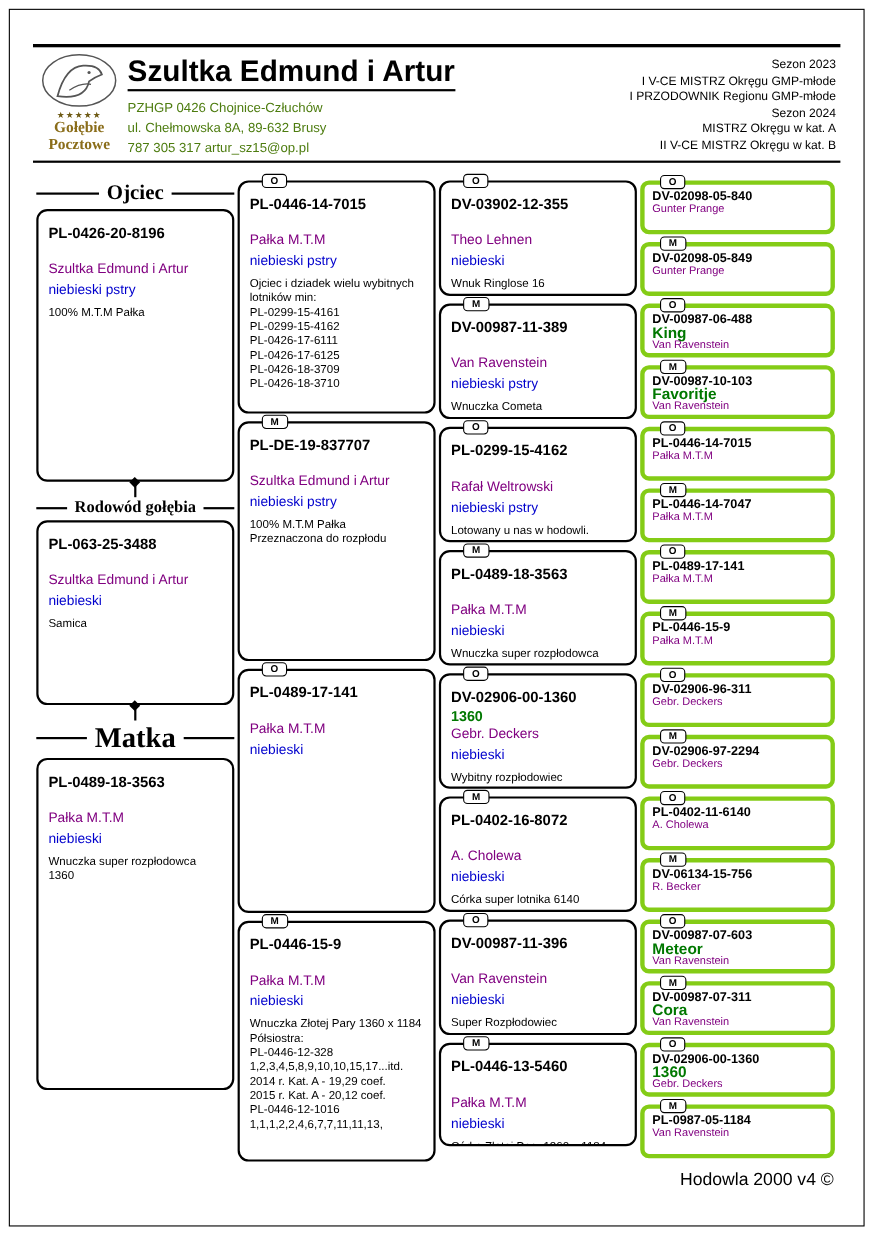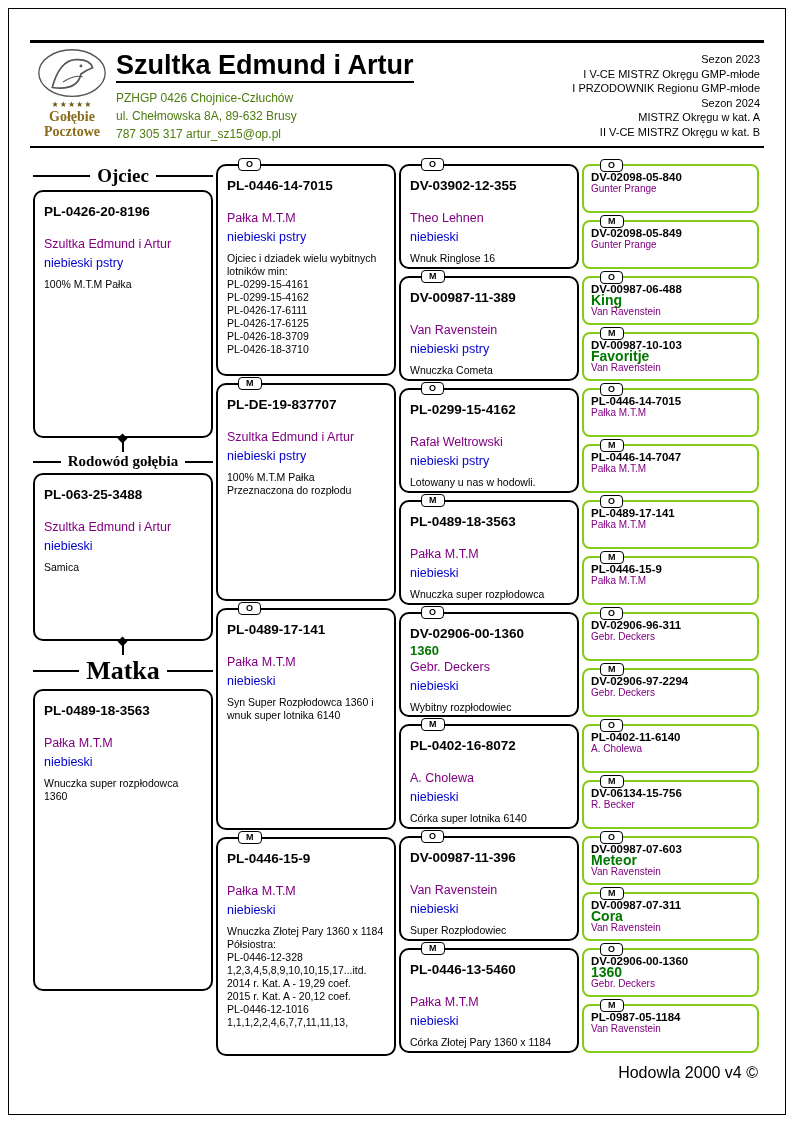--- a/index.html
+++ b/index.html
@@ -70,21 +70,21 @@
   .sec-title::before, .sec-title::after { content: ""; flex: 1; height: 2px; background: #000; }
   .t-father { font-size: 19px; }
   .t-subject { font-size: 15px; }
   .t-mother { font-size: 26px; }
   .connector { position: relative; height: 14px; }
   .connector::before { content: ""; position: absolute; left: 50%; top: 0; bottom: 0; width: 2px; margin-left: -1px; background: #000; }
   .connector::after { content: ""; position: absolute; left: 50%; top: -3px; width: 7px; height: 7px; margin-left: -4px; background: #000; transform: rotate(45deg); }
 
   
   .g4box {
-    position: relative; border: 2px solid #84cc16; border-radius: 8px;
+    position: relative; border: 4px solid #84cc16; border-radius: 8px;
     background: #fff; padding: 5px 7px 4px 7px; overflow: hidden;
     display: flex; flex-direction: column; justify-content: space-between;
     height: 49px;
   }
   .g4wrap { position: relative; margin-bottom: 7px; }
   .g4wrap .tab { position: absolute; top: -5px; left: 18px; z-index: 2; }
   .g4ring { font-size: 11.5px; font-weight: bold; line-height: 12px; }
   .g4name { font-size: 14px; font-weight: bold; color: #007800; line-height: 11px; }
   .g4breeder { font-size: 10px; color: #800080; line-height: 12px; border-bottom: 1px solid #444; padding-bottom: 16px; }
 
@@ -187,21 +187,20 @@
           <div class="comment">100% M.T.M Pałka
 Przeznaczona do rozpłodu</div>
         </div>
       </div>
       <div class="tabwrap mb7">
         <span class="tab">O</span>
         <div class="pbox" style="height:222px">
           <div class="ring">PL-0489-17-141</div>
           <div class="breeder">Pałka M.T.M</div>
           <div class="pcolor">niebieski</div>
-          <div class="comment">Syn Super Rozpłodowca 1360 i wnuk super lotnika 6140</div>
         </div>
       </div>
       <div class="tabwrap">
         <span class="tab">M</span>
         <div class="pbox" style="height:219px">
           <div class="ring">PL-0446-15-9</div>
           <div class="breeder">Pałka M.T.M</div>
           <div class="pcolor">niebieski</div>
           <div class="comment">Wnuczka Złotej Pary 1360 x 1184
 Półsiostra:
@@ -275,21 +274,21 @@
         <span class="tab">O</span>
         <div class="pbox" style="height:105px">
           <div class="ring">DV-00987-11-396</div>
           <div class="breeder">Van Ravenstein</div>
           <div class="pcolor">niebieski</div>
           <div class="comment">Super Rozpłodowiec</div>
         </div>
       </div>
       <div class="tabwrap">
         <span class="tab">M</span>
-        <div class="pbox" style="height:105px">
+        <div class="pbox" style="height:94px">
           <div class="ring">PL-0446-13-5460</div>
           <div class="breeder">Pałka M.T.M</div>
           <div class="pcolor">niebieski</div>
           <div class="comment">Córka Złotej Pary 1360 x 1184</div>
         </div>
       </div>
     </div>
 
     <div class="col col4">
       <div class="g4wrap">

